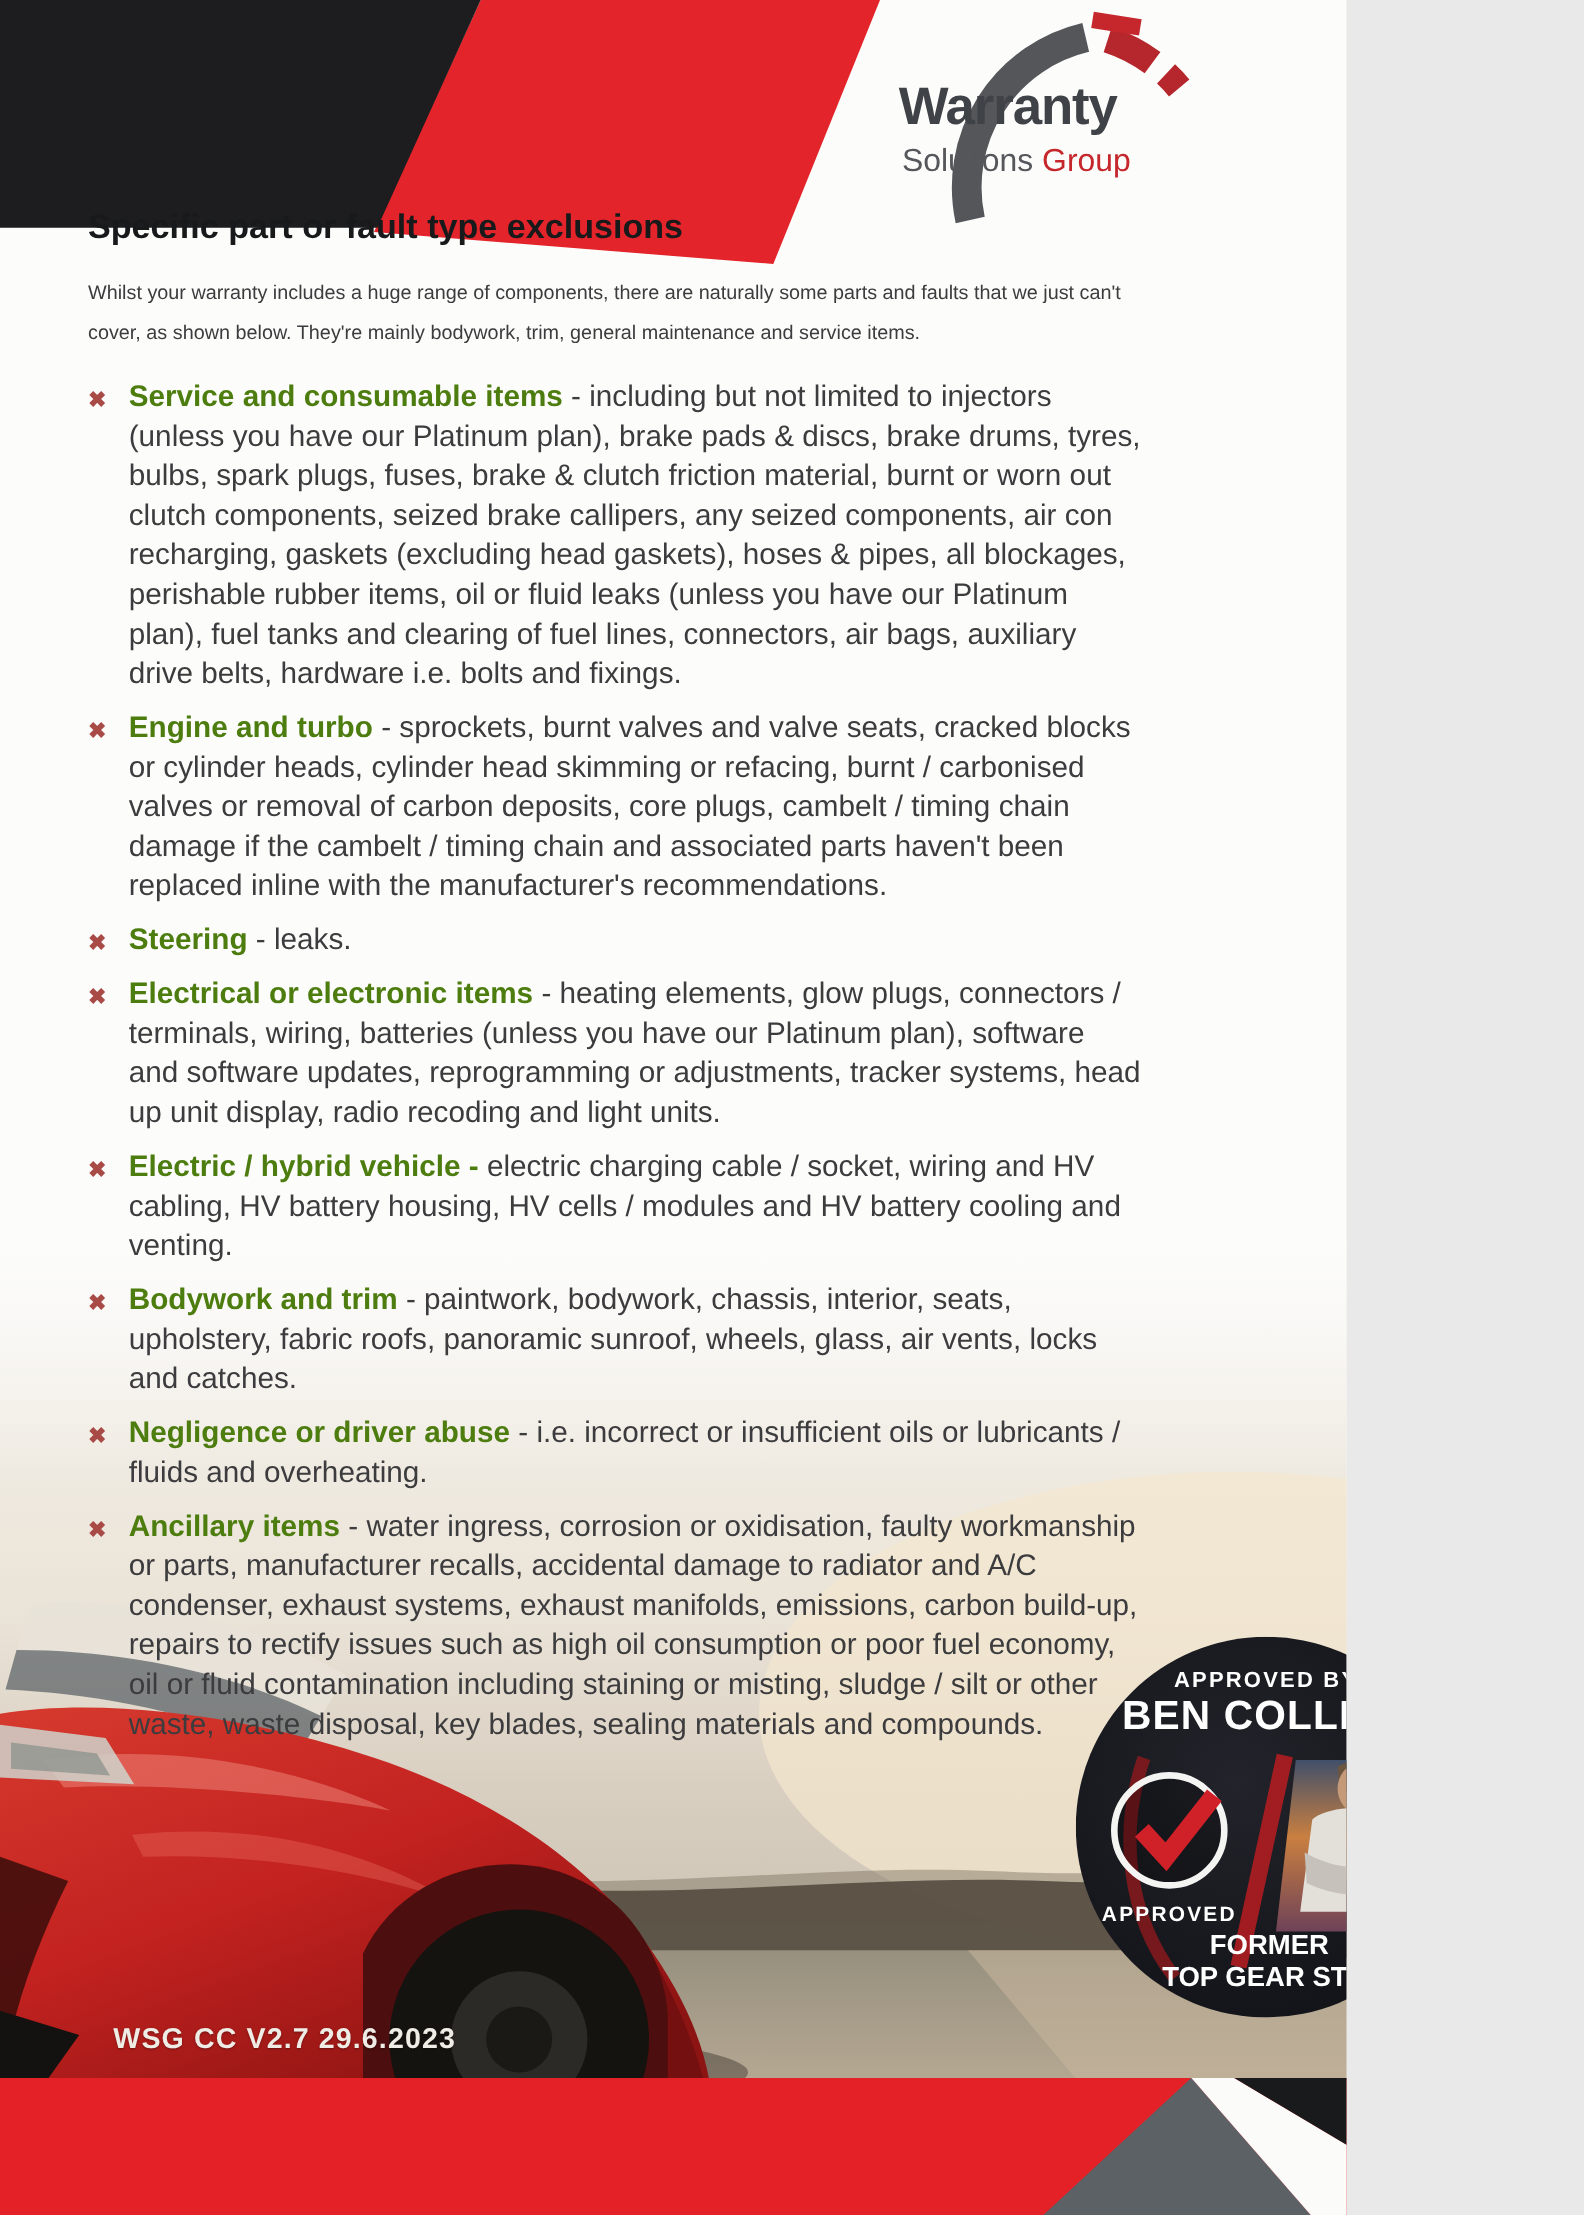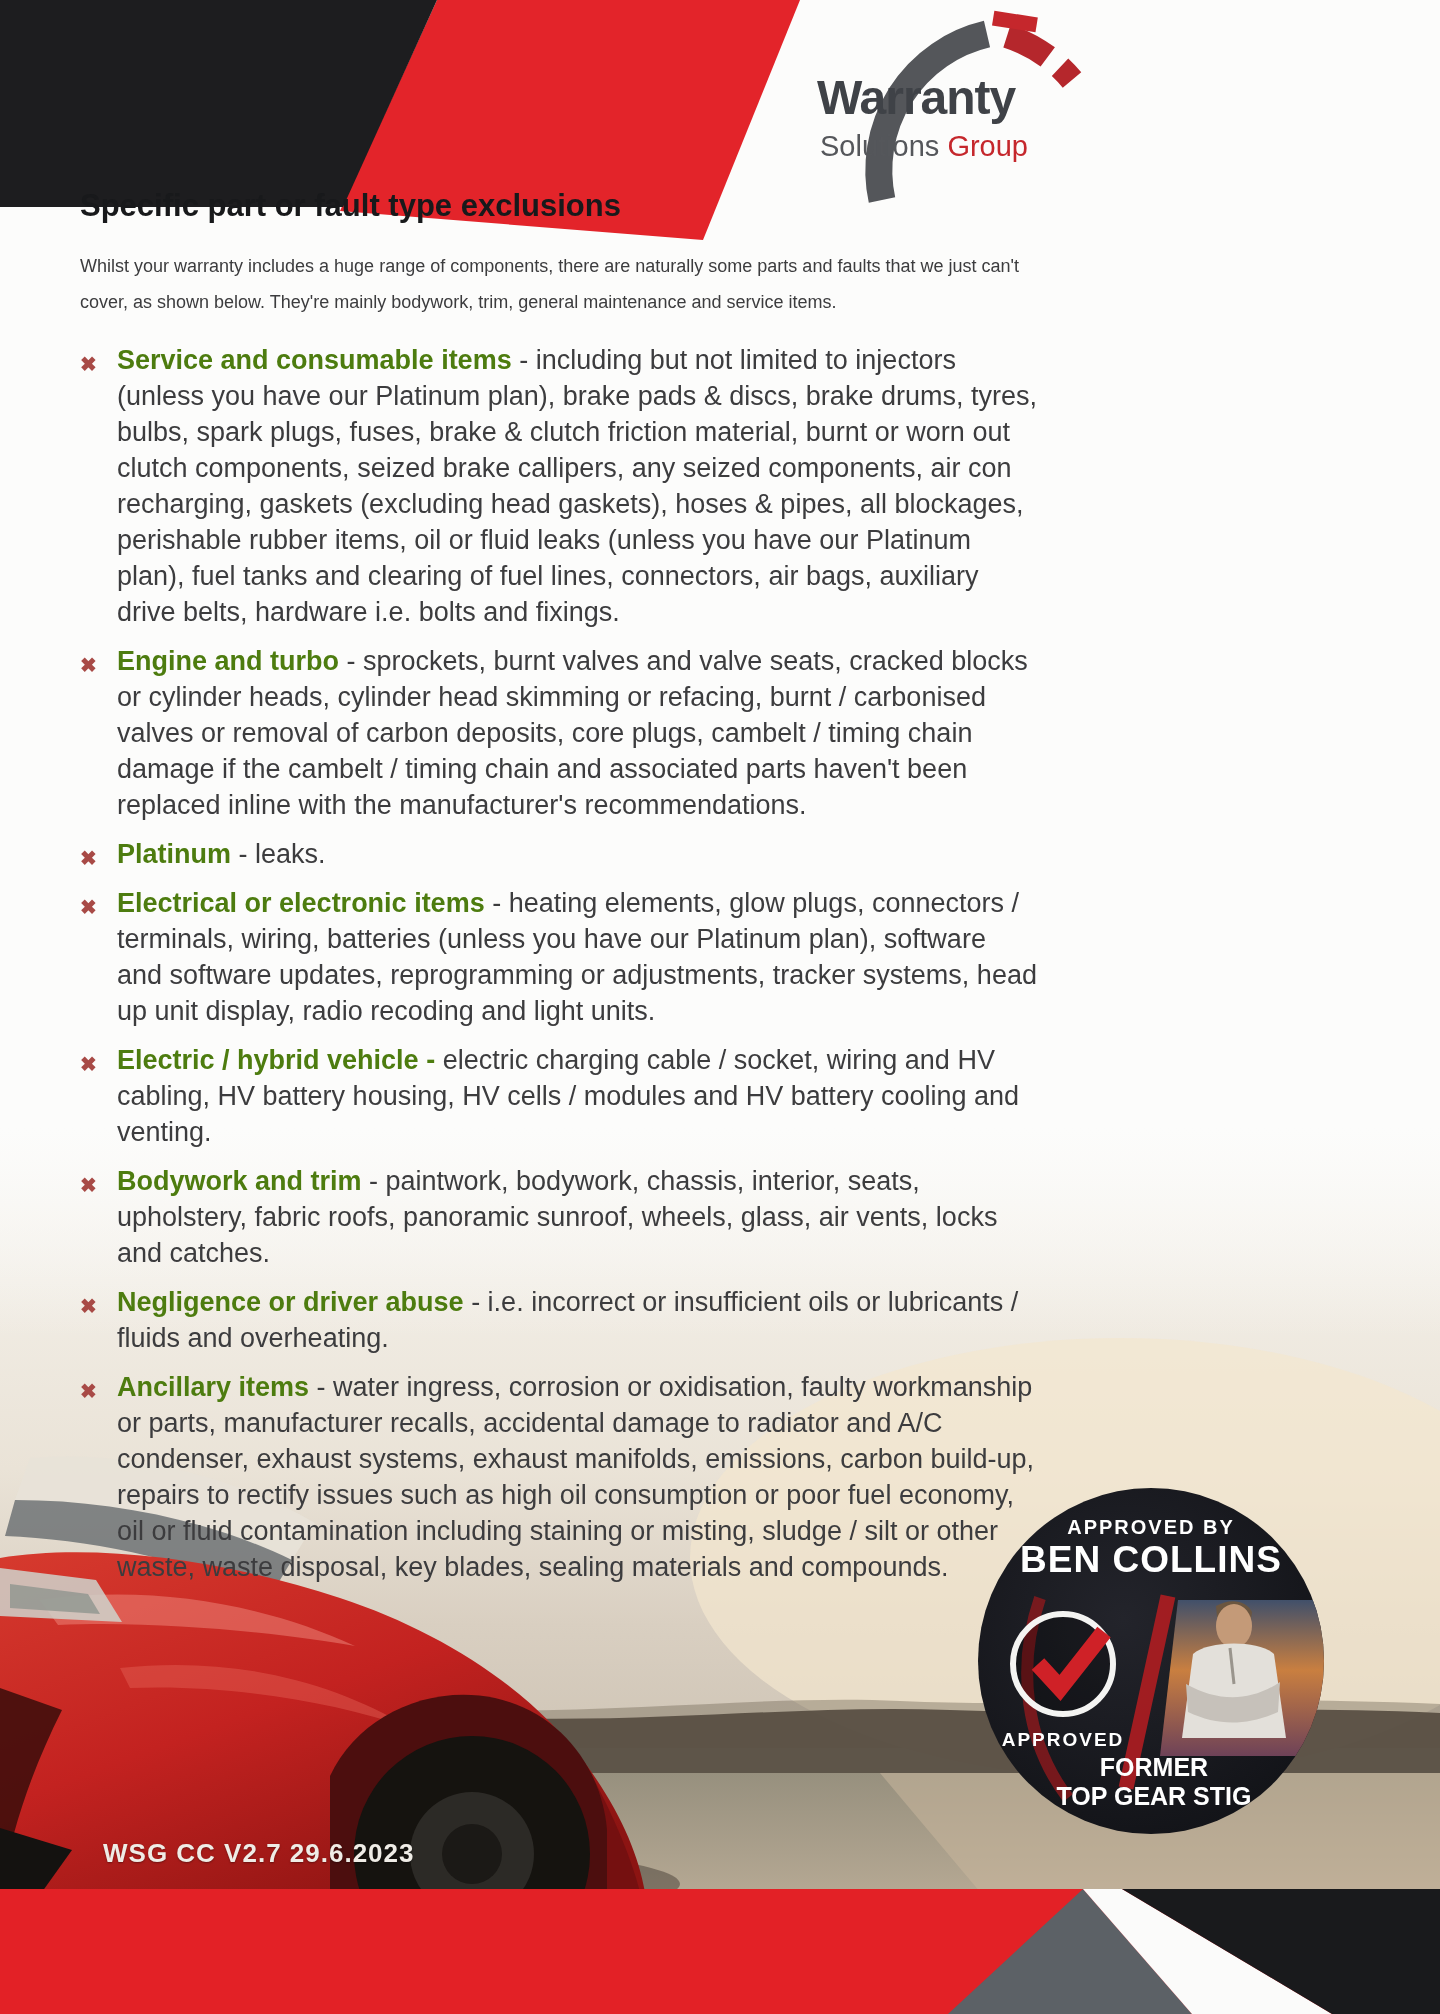--- a/index.html
+++ b/index.html
@@ -1,16 +1,16 @@
 <!DOCTYPE html>
 <html><head>
 <meta charset="utf-8">
 <style>
   html,body{margin:0;padding:0;background:#e9e9e9;}
-  .page{position:relative;width:1440px;height:2014px;background:#fcfcfb;overflow:hidden;
+  .page{position:relative;width:1224px;height:2014px;background:#fcfcfb;overflow:hidden;
         font-family:"Liberation Sans",sans-serif;}
   
   .corner-tl{position:absolute;left:0;top:0;z-index:2;}
   
   .logo{position:absolute;left:735px;top:10px;width:350px;height:195px;z-index:2;}
   .logo svg{position:absolute;left:0;top:0;}
   .logo-name{position:absolute;left:82px;top:60px;font-size:48px;font-weight:bold;
              color:#3f4247;letter-spacing:-1px;}
   .logo-sub{position:absolute;left:85px;top:120px;font-size:29px;color:#55575b;}
   .logo-sub .group{color:#c5272c;}
@@ -105,21 +105,21 @@
     <h1 class="title">Specific part or fault type exclusions</h1>
     <p class="intro">Whilst your warranty includes a huge range of components, there are naturally some parts and faults that we just can't cover, as shown below. They're mainly bodywork, trim, general maintenance and service items.</p>
     <ul class="exclusions">
       <li>
         <span class="mark">✖</span><span class="label">Service and consumable items</span><span> - including but not limited to injectors (unless you have our Platinum plan), brake pads &amp; discs, brake drums,  tyres, bulbs, spark plugs, fuses, brake &amp; clutch friction material, burnt or worn out clutch components, seized brake callipers, any seized components, air con recharging, gaskets (excluding head gaskets), hoses &amp; pipes, all blockages, perishable rubber items, oil or fluid leaks (unless you have our Platinum plan), fuel tanks and clearing of fuel lines, connectors, air bags, auxiliary drive belts, hardware i.e. bolts and fixings.</span>
       </li>
       <li>
         <span class="mark">✖</span><span class="label">Engine and turbo</span><span> - sprockets, burnt valves and valve seats, cracked blocks or cylinder heads, cylinder head skimming or refacing, burnt / carbonised valves or removal of carbon deposits, core plugs, cambelt / timing chain damage if the cambelt / timing chain and associated parts haven't been replaced inline with the manufacturer's recommendations.</span>
       </li>
       <li>
-        <span class="mark">✖</span><span class="label">Platinum</span><span> - leaks.</span>
+        <span class="mark">✖</span><span class="label">Steering</span><span> - leaks.</span>
       </li>
       <li>
         <span class="mark">✖</span><span class="label">Electrical or electronic items</span><span> - heating elements, glow plugs, connectors / terminals, wiring, batteries (unless you have our Platinum plan), software and software updates, reprogramming or adjustments, tracker systems, head up unit display, radio recoding and light units.</span>
       </li>
       <li>
         <span class="mark">✖</span><span class="label">Electric / hybrid vehicle -</span><span> electric charging cable / socket, wiring and HV cabling, HV battery housing, HV cells / modules and HV battery cooling and venting.</span>
       </li>
       <li>
         <span class="mark">✖</span><span class="label">Bodywork and trim</span><span> - paintwork, bodywork, chassis, interior, seats, upholstery, fabric roofs, panoramic sunroof, wheels, glass, air vents, locks and catches.</span>
       </li>

